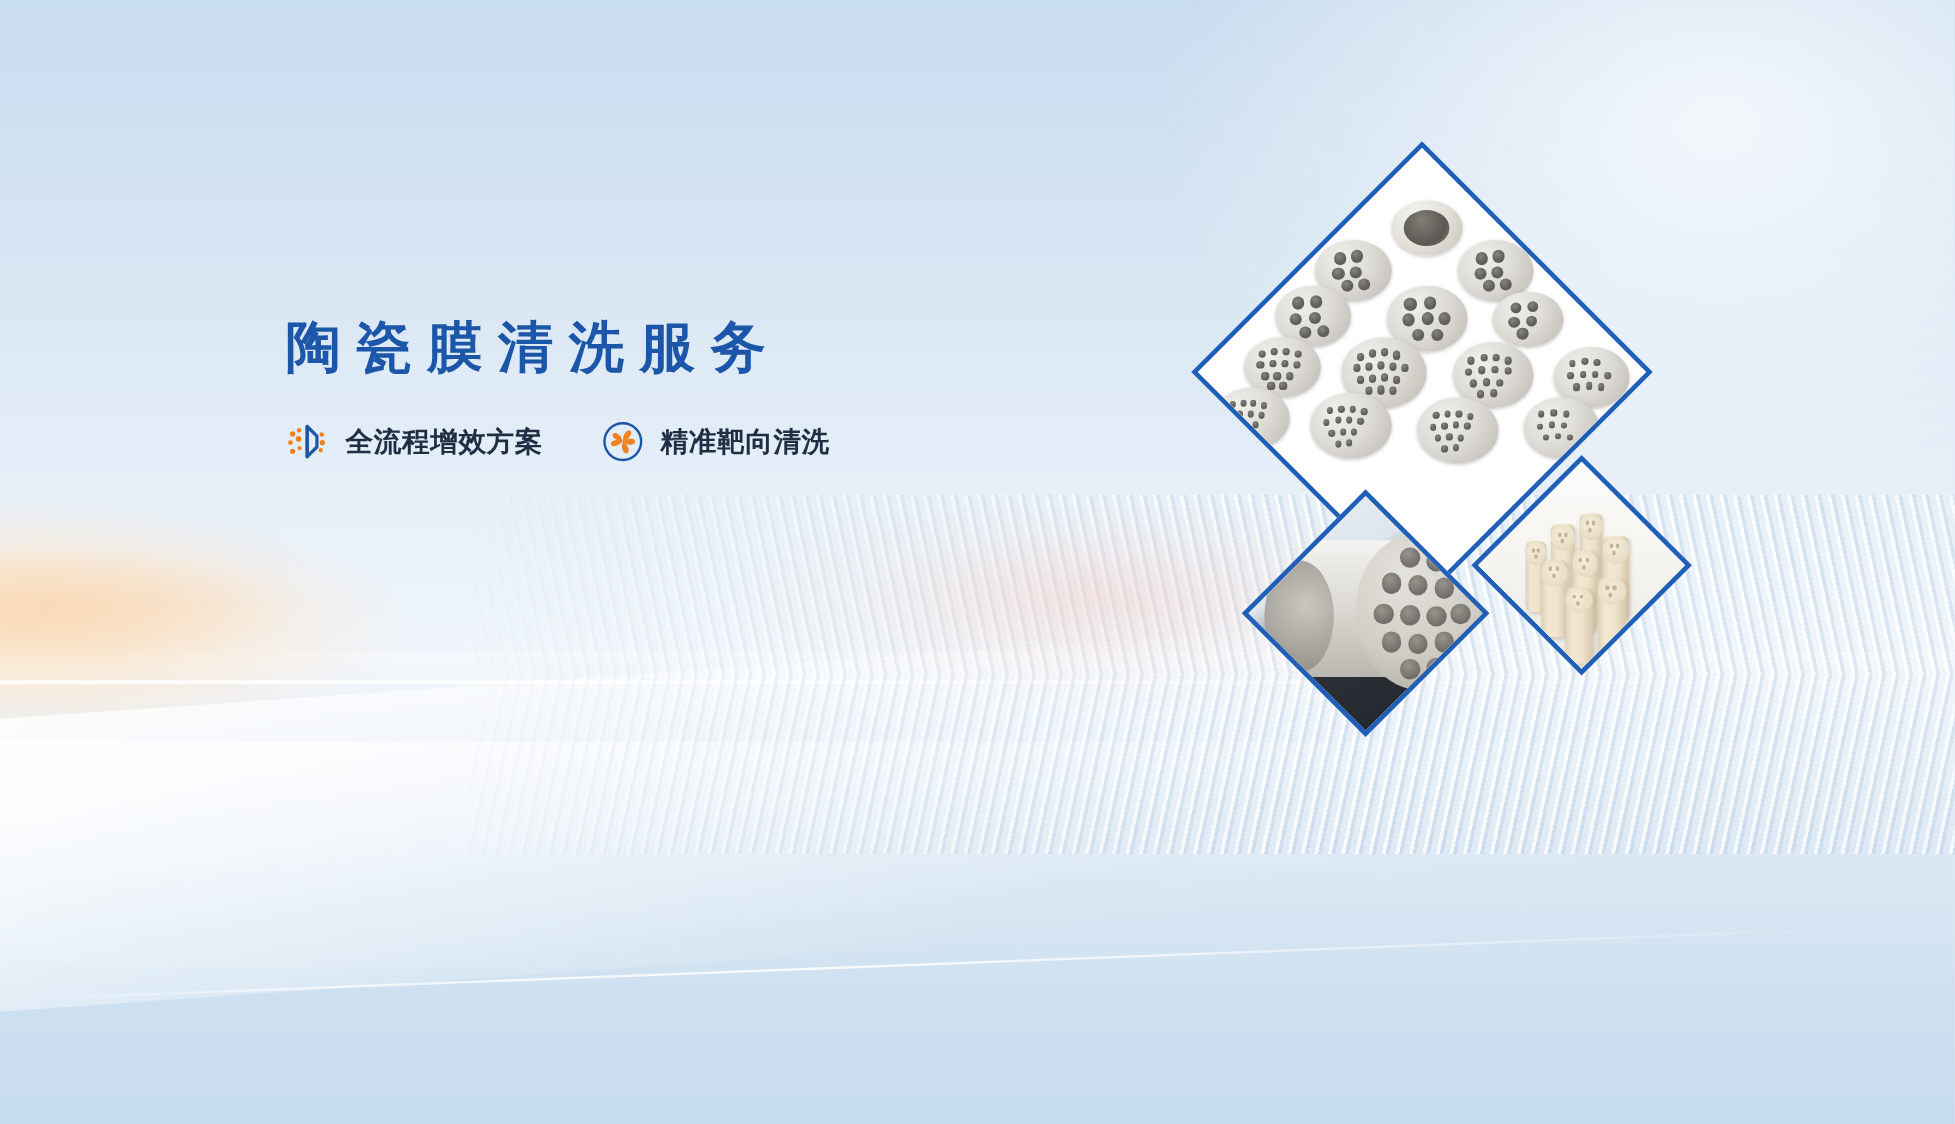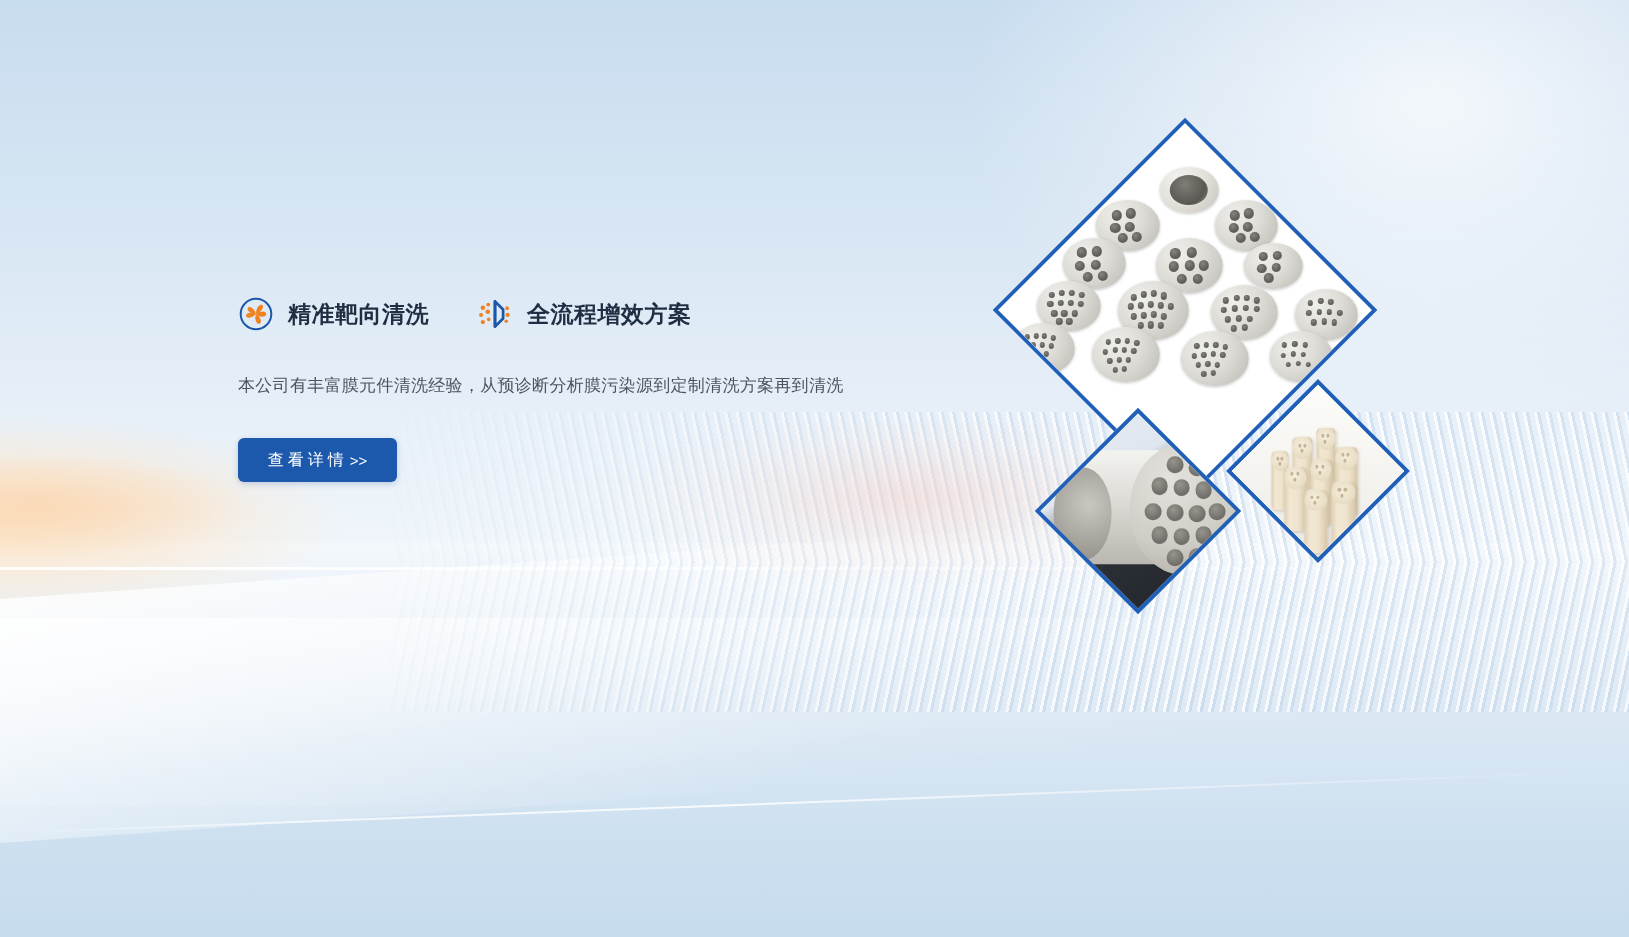--- a/index.html
+++ b/index.html
@@ -221,38 +221,23 @@
   <div class="ground-edge"></div>
 
   <div class="chevron-wrap">
     <div class="chev top"></div>
     <div class="chev bot"></div>
   </div>
   <div class="chevron-tint"></div>
 
   <div class="copy">
 
+    <h1 class="headline">陶瓷膜清洗服务</h1>
 
     <div class="features">
-
-      <div class="feature">
-        <span class="ficon">
-          <svg viewBox="0 0 40 40" width="36" height="36">
-            <circle cx="20" cy="20" r="17" fill="none" stroke="#1b56a8" stroke-width="2.2"></circle>
-            <g fill="#ef8322">
-              <path d="M20 20 C20 13,23.5 9,26.5 9.8 C29 10.6,28 15,23.5 18.2 Z"></path>
-              <path d="M20 20 C25.5 16,30.5 16.5,31.4 19.4 C32.2 22,28 24,22.6 22.3 Z"></path>
-              <path d="M20 20 C25 23.6,26.8 28.2,24.7 30.3 C22.6 32.3,19 29.2,19.2 23.5 Z"></path>
-              <path d="M20 20 C15.6 24.3,11 25.4,9.3 23.1 C7.6 20.8,11.3 17.8,16.9 18.6 Z"></path>
-              <path d="M20 20 C13.8 19.2,9.9 16.4,10.8 13.5 C11.7 10.7,16.6 12.3,18.9 17.1 Z"></path>
-            </g>
-          </svg>
-        </span>
-        <span class="feature-label">精准靶向清洗</span>
-      </div>
 
       <div class="feature">
         <span class="ficon">
           <svg viewBox="0 0 40 40" width="36" height="36">
             <g fill="#ef8322">
               <circle cx="6.5" cy="13" r="2.5"></circle>
               <circle cx="12.5" cy="9.5" r="2.1"></circle>
               <circle cx="4.5" cy="21" r="2.2"></circle>
               <circle cx="12" cy="17.5" r="2.6"></circle>
               <circle cx="6.5" cy="29" r="2.4"></circle>
@@ -263,30 +248,41 @@
             <g fill="#ef8322">
               <circle cx="33.5" cy="13.5" r="2.1"></circle>
               <circle cx="34" cy="21" r="2.4"></circle>
               <circle cx="32.5" cy="28" r="2.0"></circle>
             </g>
           </svg>
         </span>
         <span class="feature-label">全流程增效方案</span>
       </div>
 
+      <div class="feature">
+        <span class="ficon">
+          <svg viewBox="0 0 40 40" width="36" height="36">
+            <circle cx="20" cy="20" r="17" fill="none" stroke="#1b56a8" stroke-width="2.2"></circle>
+            <g fill="#ef8322">
+              <path d="M20 20 C20 13,23.5 9,26.5 9.8 C29 10.6,28 15,23.5 18.2 Z"></path>
+              <path d="M20 20 C25.5 16,30.5 16.5,31.4 19.4 C32.2 22,28 24,22.6 22.3 Z"></path>
+              <path d="M20 20 C25 23.6,26.8 28.2,24.7 30.3 C22.6 32.3,19 29.2,19.2 23.5 Z"></path>
+              <path d="M20 20 C15.6 24.3,11 25.4,9.3 23.1 C7.6 20.8,11.3 17.8,16.9 18.6 Z"></path>
+              <path d="M20 20 C13.8 19.2,9.9 16.4,10.8 13.5 C11.7 10.7,16.6 12.3,18.9 17.1 Z"></path>
+            </g>
+          </svg>
+        </span>
+        <span class="feature-label">精准靶向清洗</span>
+      </div>
+
     </div>
 
     <p class="desc">
-      <span class="desc-line">本公司有丰富膜元件清洗经验，从预诊断分析膜污染源到定制清洗方案再到清洗</span>
     </p>
 
-    <button class="cta">
-      <span>查看详情</span>
-      <span class="arrows">&gt;&gt;</span>
-    </button>
 
   </div>
 
   <div class="diamonds">
 
     <div class="diamond d-main">
       <div class="inner">
         <div class="photo-main">
 
           <div class="tube open" style="left:44%;top:16%;width:14%;height:11%;">

